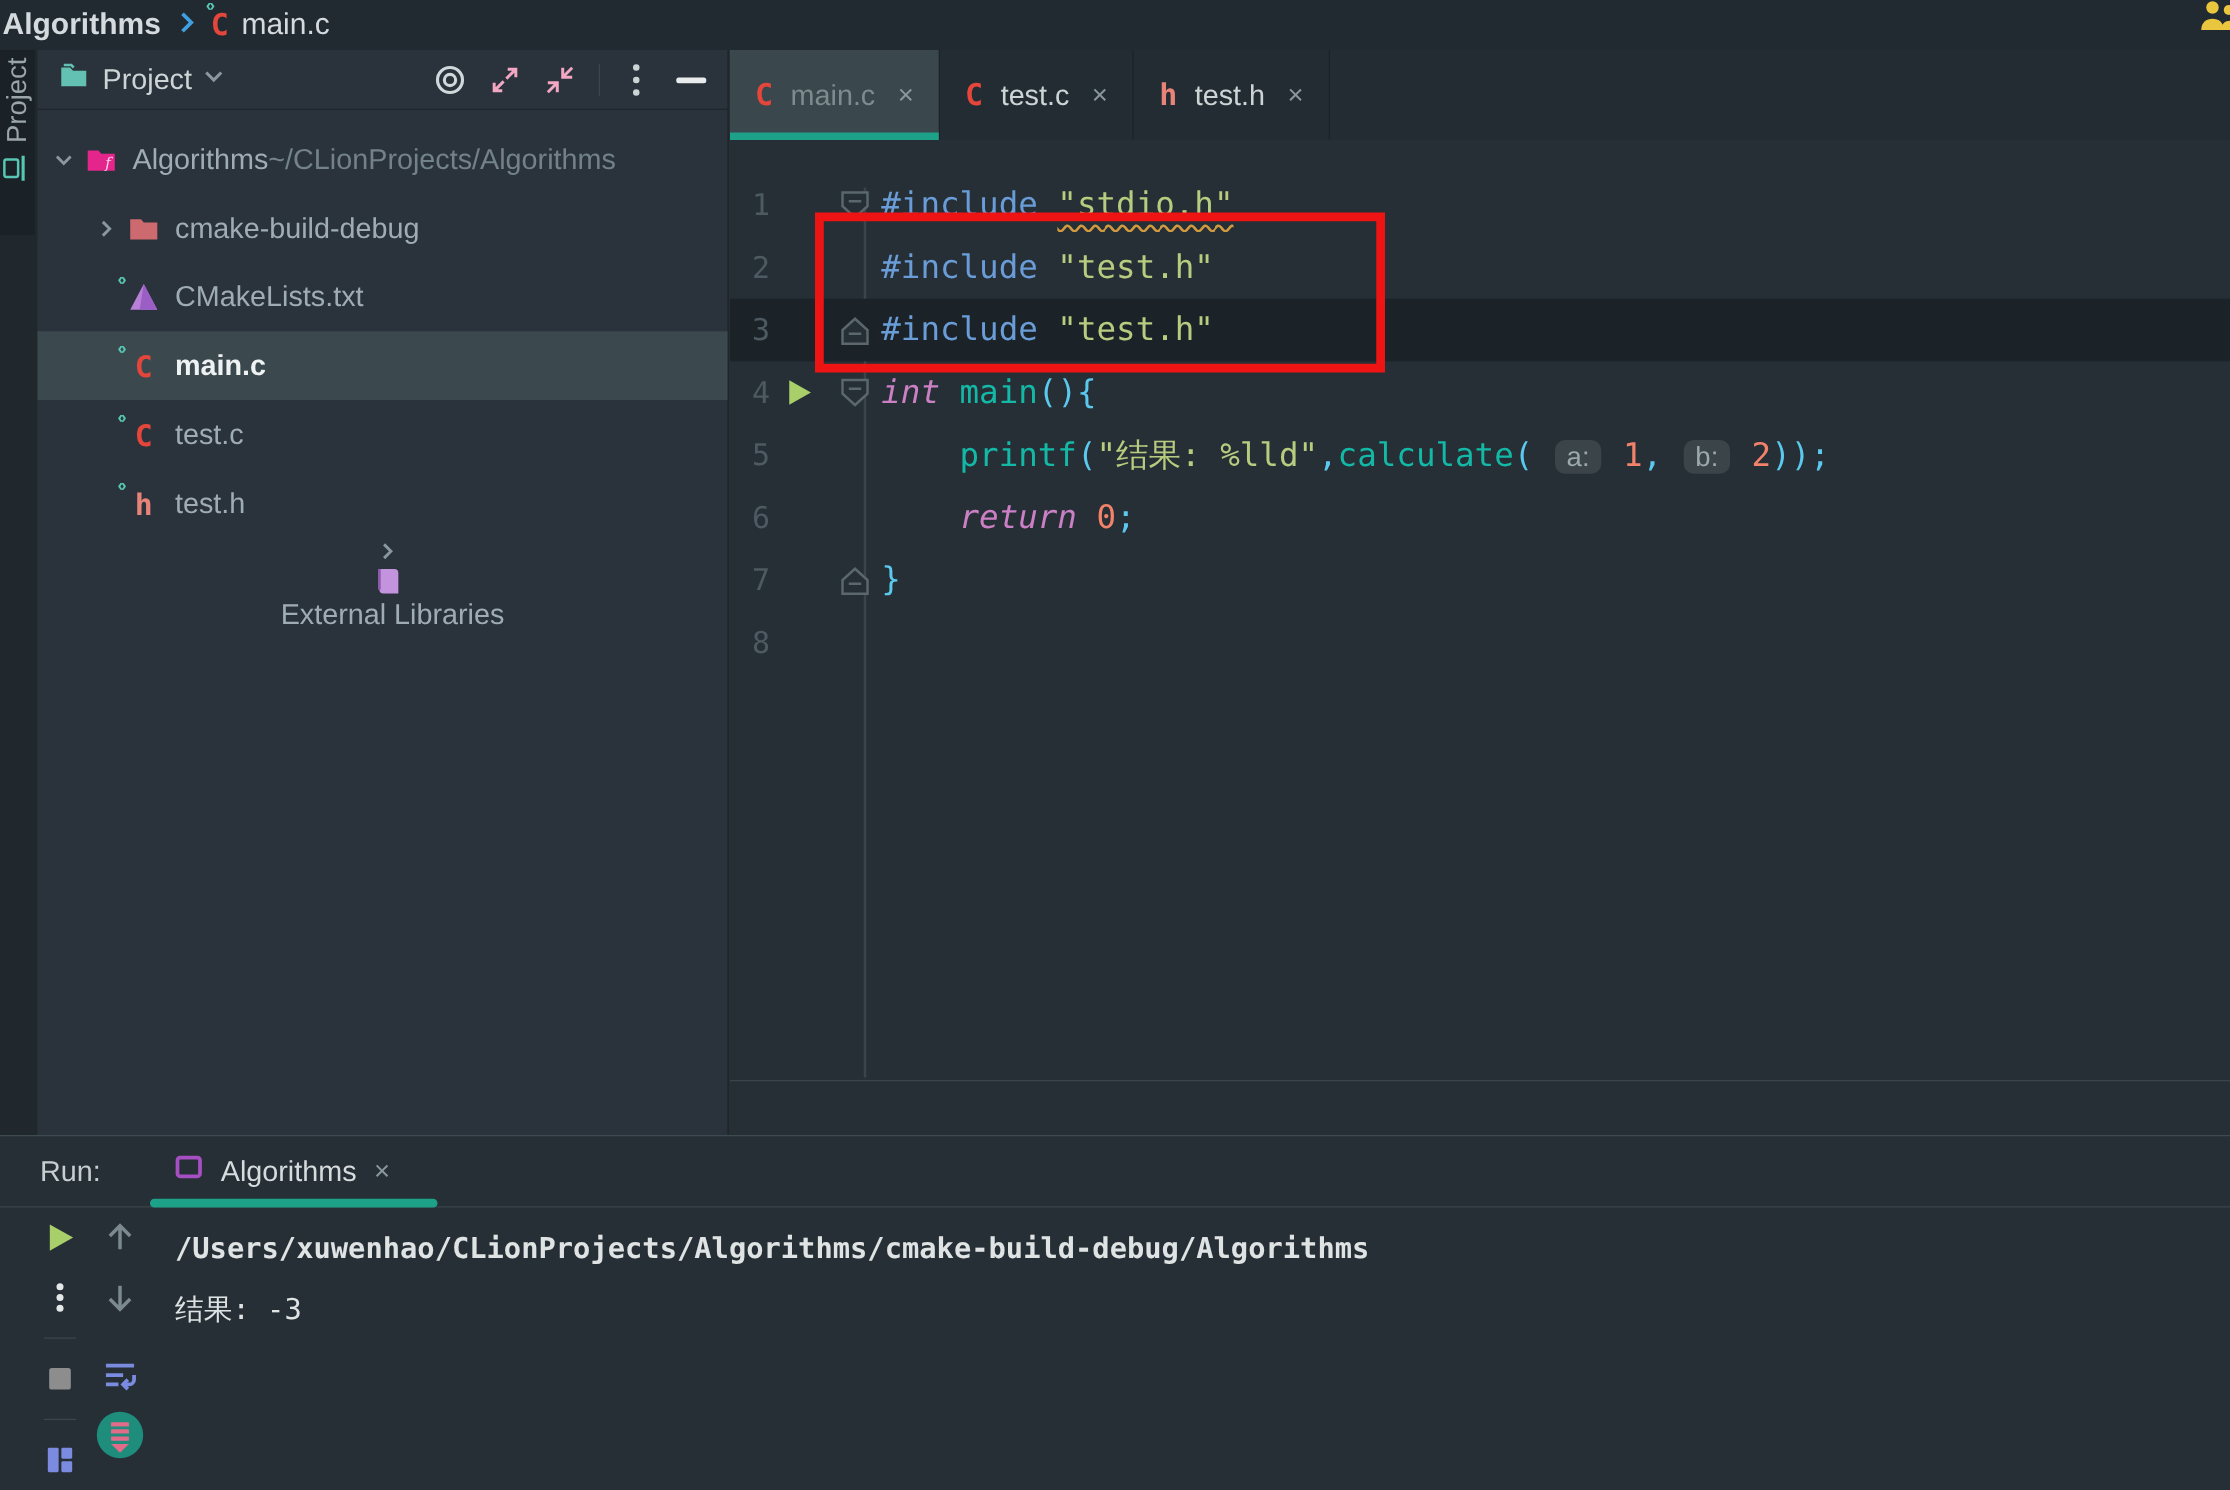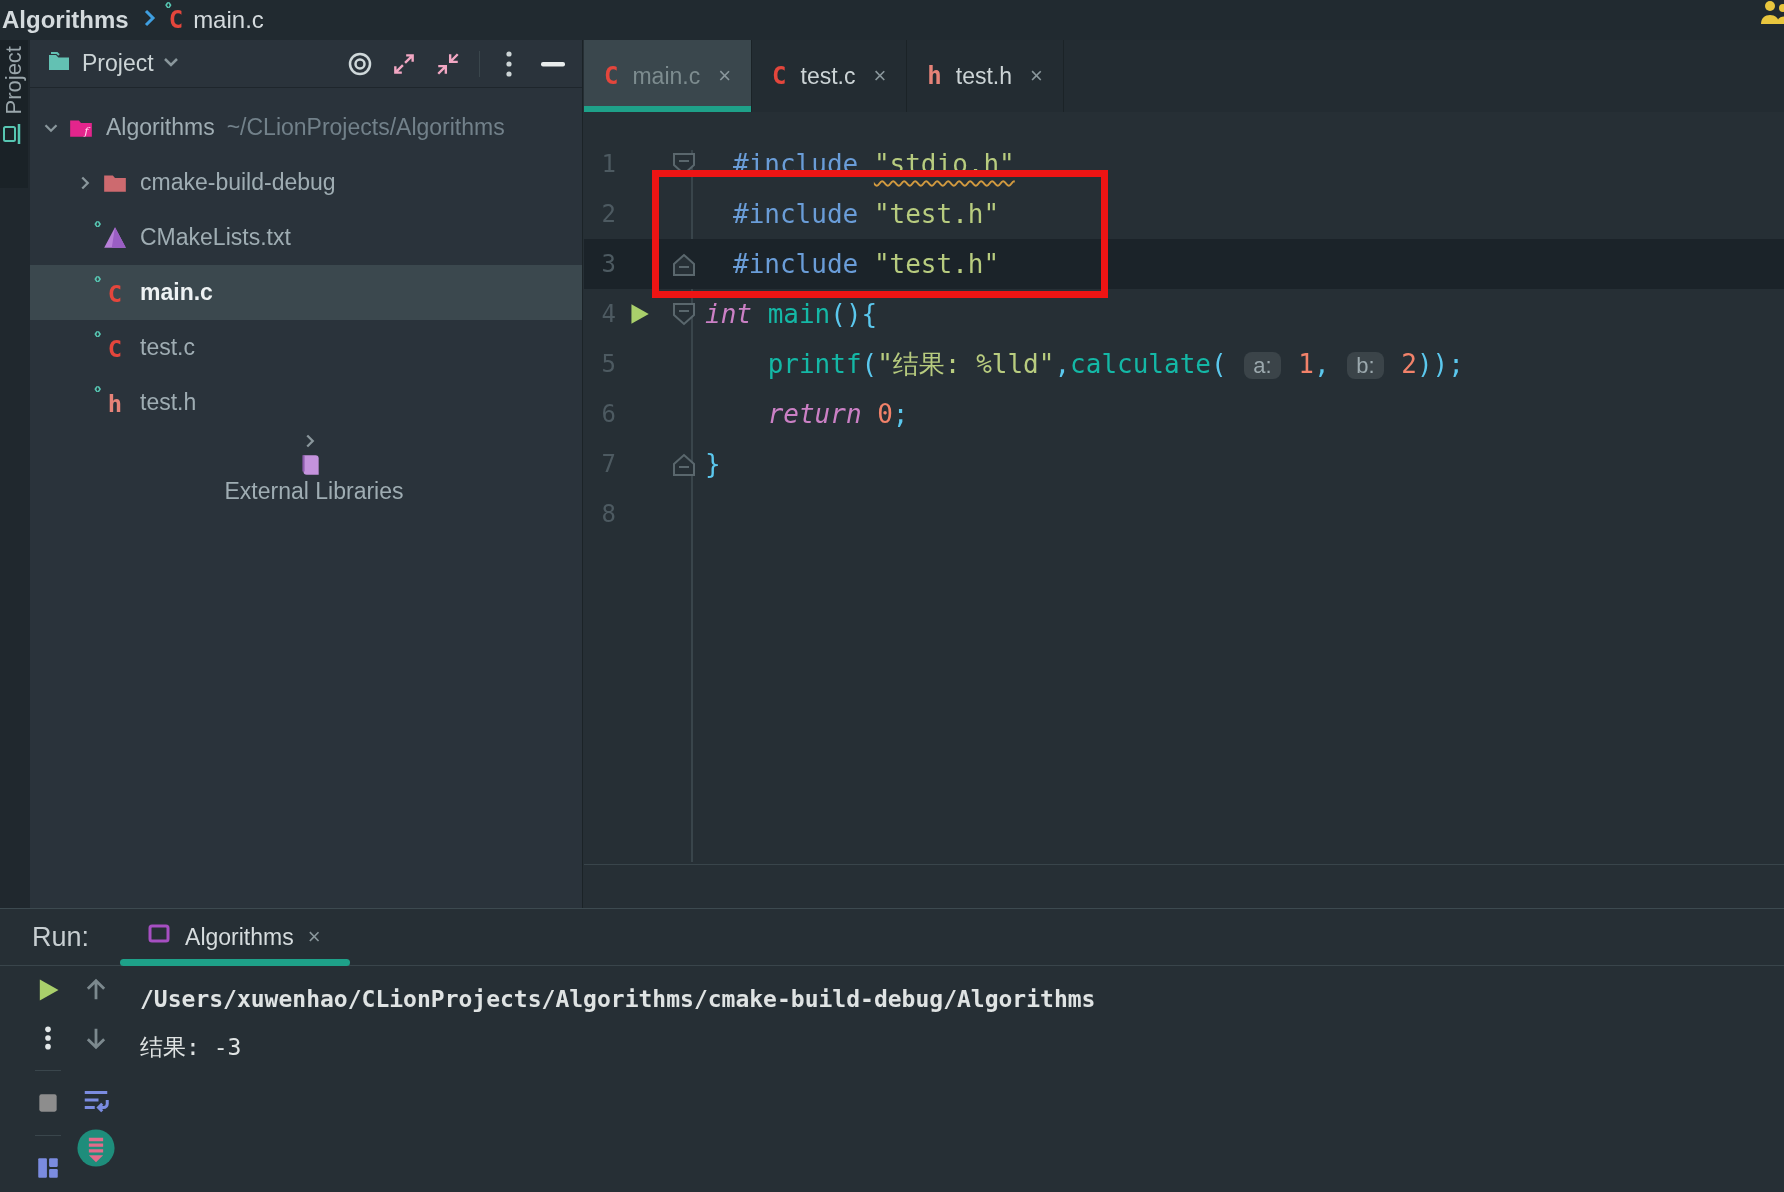--- a/index.html
+++ b/index.html
@@ -30,21 +30,21 @@
   #project-header .spacer { flex:1; }
   .hicon { width:30px; height:30px; display:flex; align-items:center; justify-content:center; margin-left:14px; }
   .hdivider { width:1px; height:26px; background:#3a464c; margin-left:16px; }
 
   #tree { padding-top:12px; }
   .trow { height:55px; display:flex; align-items:center; font-size:23px; color:#9fadb3; }
   .trow.selected { background:#3b484e; color:#eef2f3; font-weight:600; }
   .trow .slot { width:26px; display:flex; justify-content:center; flex:none; }
   .trow .ticon { width:34px; display:flex; justify-content:center; flex:none; position:relative; }
   .trow .lbl { margin-left:8px; white-space:nowrap; }
-  .trow .sfx { margin-left:12px; color:#72818a; font-weight:400; white-space:nowrap; }
+  .trow .sfx { margin-left:0; color:#72818a; font-weight:400; white-space:nowrap; }
   .mark { position:absolute; left:-4px; top:-10px; color:#57c6b2; font-size:14px; font-weight:700; letter-spacing:-2px; }
 
   
   #editor { position:absolute; left:584px; top:40px; width:1200px; height:868px; background:#262f35; }
   #tabbar { height:72px; background:#232c32; display:flex; }
   .tab { height:72px; display:flex; align-items:center; padding:0 20px; gap:14px;
          border-right:1px solid #1b2327; position:relative; font-size:23px; color:#ccd4d6; }
   .tab.active { background:#3a474d; color:#7d8c8f; }
   .tab.active::after { content:""; position:absolute; left:0; right:0; bottom:0; height:6px; background:#1ea189; }
   .tab .x { color:#8a979c; font-size:22px; margin-left:4px; }
@@ -52,39 +52,39 @@
 
   #code { position:relative; padding-top:27px; height:752px; }
   #foldline { position:absolute; left:107px; top:38px; width:2px; height:712px; background:#39454b; }
   .cl { height:50px; display:flex; align-items:center; position:relative; }
   .cl.caret { background:#1b2329; }
   .ln { width:32px; text-align:right; font-size:24px; color:#4d5a61; flex:none;
         font-family:"DejaVu Sans Mono",monospace; }
   .runcol { width:46px; display:flex; justify-content:center; flex:none; }
   .foldcol { width:43px; display:flex; justify-content:center; flex:none; position:relative; z-index:2; }
   .src { font-family:"DejaVu Sans Mono",monospace; font-size:26px; white-space:pre; }
-  .tk-d { color:#6a9dd8;margin-left:28px; } .tk-f { color:#14b8a6; }
+  .tk-d { color:#6a9dd8; } .tk-f { color:#14b8a6; }
   .tk-s { color:#b8cc7f; }
   .tk-sw { color:#b8cc7f; text-decoration:underline wavy #d29a3f 2px; text-underline-offset:7px; }
   .tk-k { color:#cb80c5; font-style:italic; }
   .tk-p { color:#5bc8ee; } .tk-n { color:#f2826a; } .tk-t { color:#a9b7c6; }
   .tk-h { background:#3b4449; color:#9ba8ad; border-radius:8px; padding:1px 9px; margin:0 2px;
           font-size:22px; font-family:"Liberation Sans",sans-serif; }
   #editor-bottom-border { position:absolute; left:584px; top:864px; width:1200px; height:1px; background:#39454b; }
 
   
   #annotation-rect { position:absolute; left:652px; top:170px; width:456px; height:128px;
                      border:7px solid #ee1414; z-index:5; }
 
   
   #run-panel { position:absolute; left:0px; top:908px; width:1784px; height:284px;
                background:#262f35; border-top:1px solid #3d4a50; }
   #runbar { height:57px; display:flex; align-items:center; padding-left:32px;
             border-bottom:1px solid #39454b; position:relative; }
-  #run-label { font-size:27px; color:#c7ced1; }
+  #run-label { font-size:23px; color:#c7ced1; }
   #run-tab { display:flex; align-items:center; gap:14px; margin-left:58px; font-size:23px; color:#d6dcde; }
   #run-tab .x { color:#8a979c; font-size:22px; }
   #run-underline { position:absolute; left:120px; bottom:-1px; width:230px; height:7px;
                    border-radius:4px; background:#1ea189; }
   #runbody { position:relative; height:226px; }
   .rail { position:absolute; top:0; width:40px; display:flex; flex-direction:column; align-items:center; }
   #rail1 { left:28px; } #rail2 { left:76px; }
   .ric { height:48px; display:flex; align-items:center; justify-content:center; width:100%; }
   .rdiv { width:26px; height:1px; background:#3a464c; margin:8px 0; }
   #console { position:absolute; left:140px; top:8px; font-family:"DejaVu Sans Mono",monospace;

